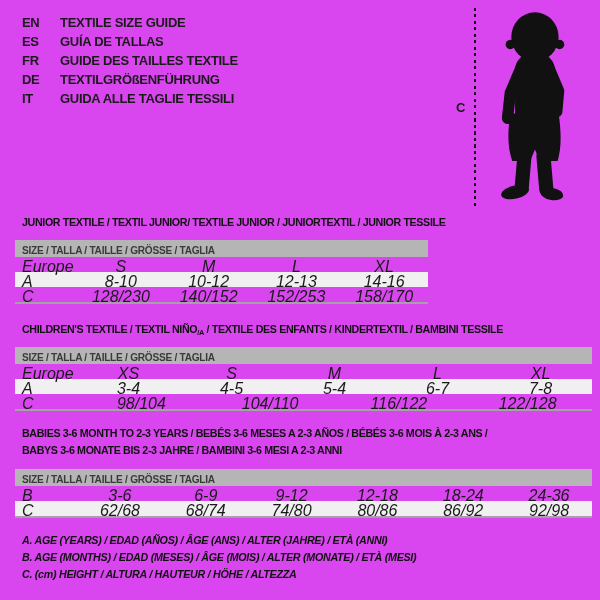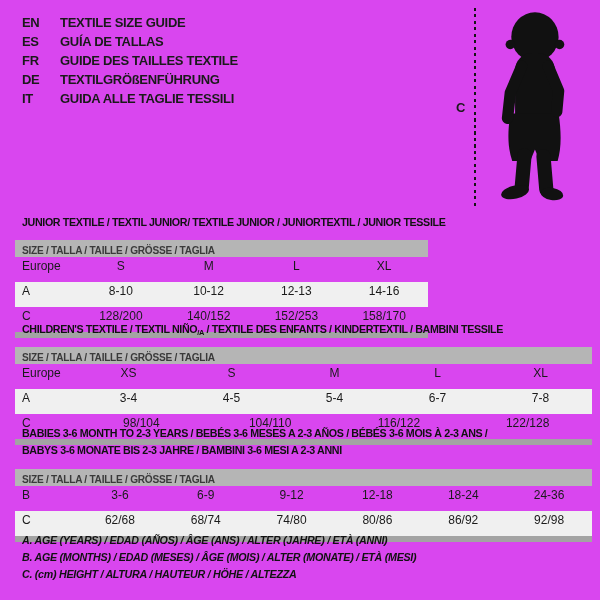--- a/index.html
+++ b/index.html
@@ -23,30 +23,30 @@
   
   .section-title{
     position:absolute;left:22px;font-weight:bold;font-size:11.5px;letter-spacing:-0.4px;
     white-space:nowrap;transform:scaleX(0.93);transform-origin:0 50%;line-height:17px;color:#111;
   }
   .t1-title{top:214px;}
   .t2-title{top:321px;}
   .t3-title{top:425px;}
   .subscript{font-size:8px;vertical-align:-2px;}
   
-  .sizetable{position:absolute;left:15px;border-bottom:6px solid #a3a3a3;}
+  .sizetable{position:absolute;left:15px;border-bottom:2px solid #a3a3a3;}
   .t1{top:240px;width:413px;}
   .t2{top:347px;width:577px;}
   .t3{top:469px;width:577px;}
   .tbar{height:17px;line-height:17px;background:#b5b5b5;padding-left:7px;overflow:hidden;}
   .tbar span{
     display:inline-block;font-weight:bold;font-size:11.5px;letter-spacing:-0.3px;color:#3a3a3a;
     transform:scaleX(0.88);transform-origin:0 50%;white-space:nowrap;
   }
-  .trow{display:flex;height:25px;line-height:19px;font-size:12px;}
+  .trow{display:flex;height:15px;line-height:19px;font-size:16px;font-style:italic;}
   .trow.alt{background:#f0f0f0;}
   .tlabel{width:62px;padding-left:7px;box-sizing:border-box;text-align:left;}
   .tcell{flex:1;text-align:center;}
   
   .legend{position:absolute;left:22px;top:532px;font-style:italic;}
   .legend-line{
     font-weight:bold;font-size:11.5px;letter-spacing:-0.3px;line-height:17px;white-space:nowrap;
     transform:scaleX(0.93);transform-origin:0 50%;color:#111;
   }
 </style>
@@ -105,21 +105,21 @@
     </div>
     <div class="trow alt">
       <span class="tlabel">A</span>
       <span class="tcell">8-10</span>
       <span class="tcell">10-12</span>
       <span class="tcell">12-13</span>
       <span class="tcell">14-16</span>
     </div>
     <div class="trow">
       <span class="tlabel">C</span>
-      <span class="tcell">128/200</span>
+      <span class="tcell">128/230</span>
       <span class="tcell">140/152</span>
       <span class="tcell">152/253</span>
       <span class="tcell">158/170</span>
     </div>
   </div>
 
   <div class="section-title t2-title">
     <span>CHILDREN'S TEXTILE / TEXTIL NIÑO</span><span class="subscript">/A</span><span> / TEXTILE DES ENFANTS / KINDERTEXTIL / BAMBINI TESSILE</span>
   </div>
   <div class="sizetable t2">

